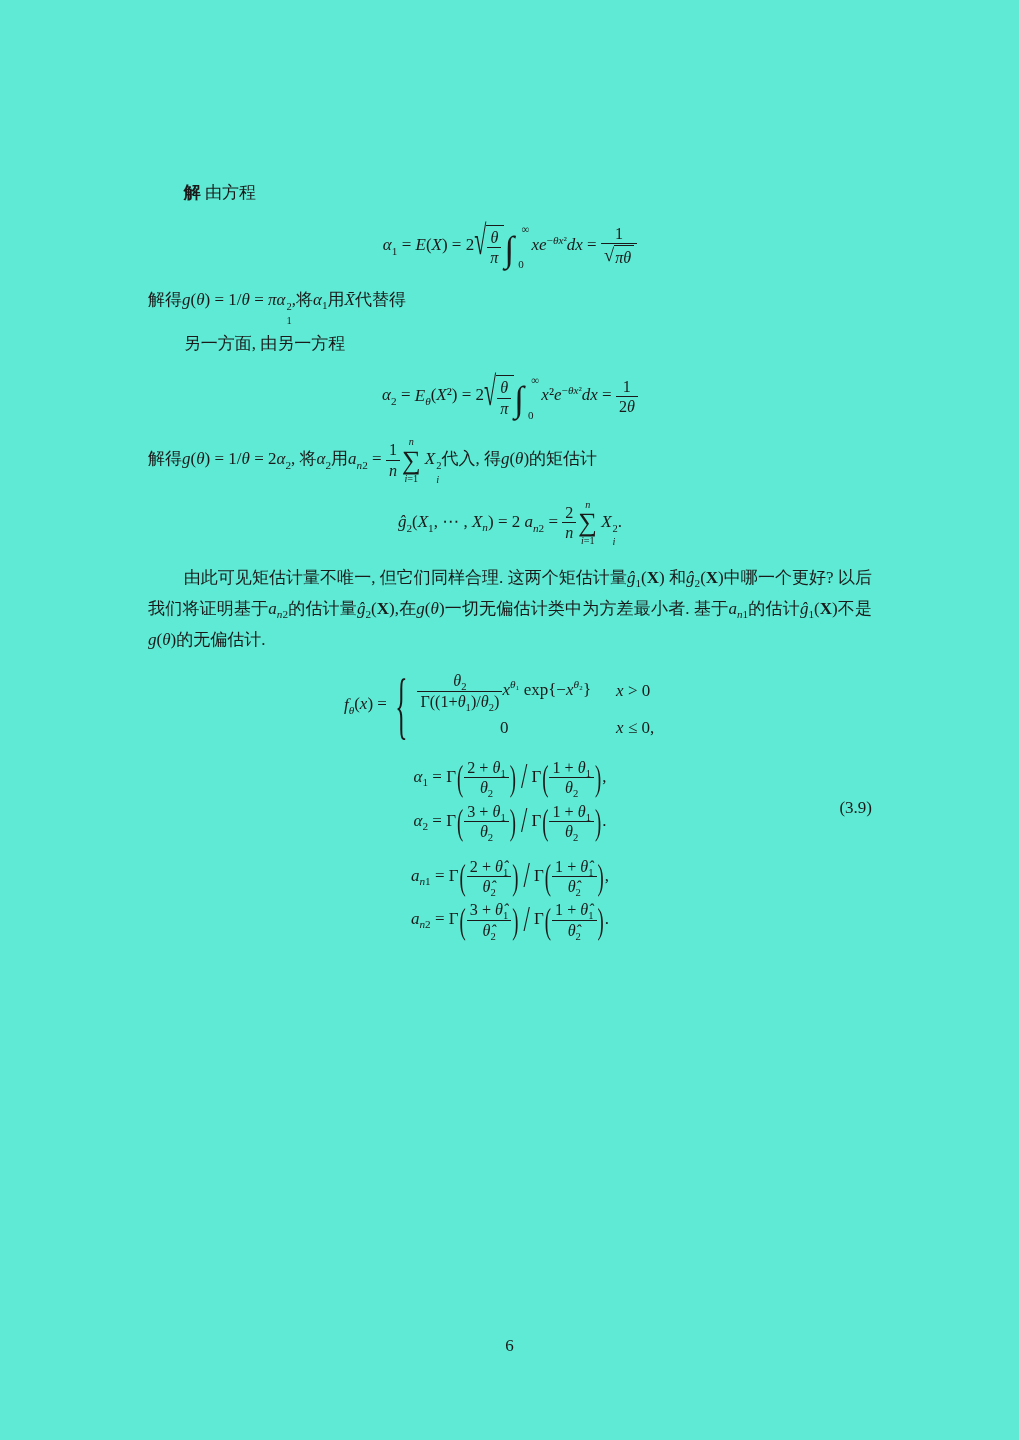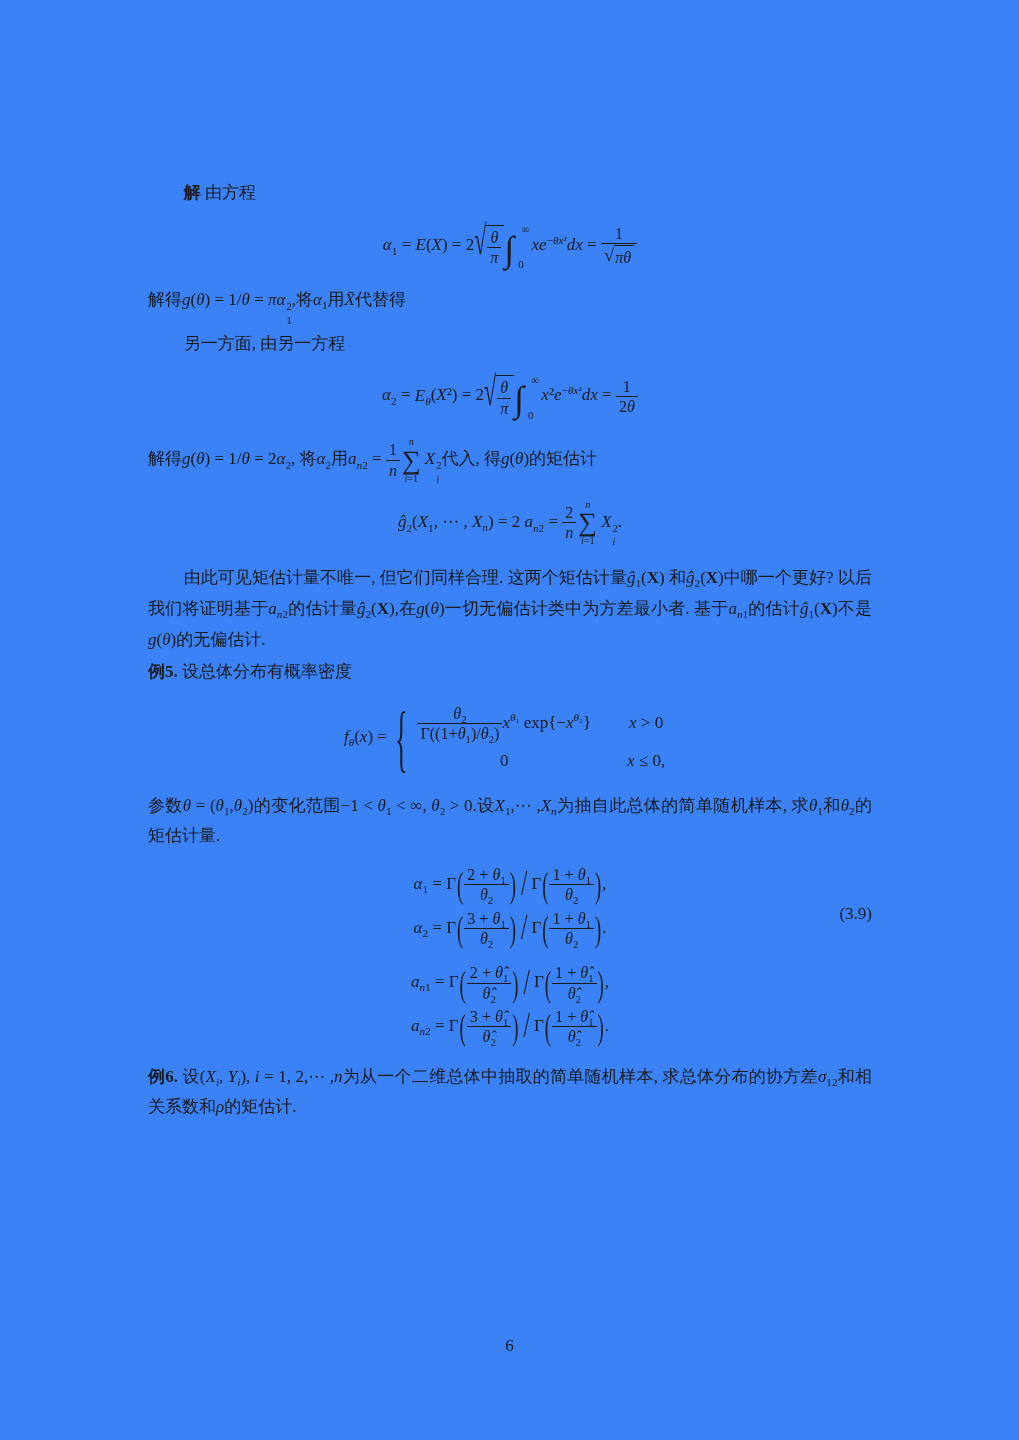--- a/index.html
+++ b/index.html
@@ -1,19 +1,19 @@
 <!DOCTYPE html>
 <html><head>
 <meta charset="utf-8">
 <style>
   * { margin:0; padding:0; box-sizing:border-box; }
   html,body { background:#e8e8e8; }
   .page {
     position:relative; width:1019px; height:1440px; margin:0 auto;
-    background:#3b82f6; overflow:hidden;
+    background:#5eead4; overflow:hidden;
     font-family:"Liberation Serif","DejaVu Serif",serif; color:#1a1a1a;padding-left:34px;
   }
   .content {
     position:absolute; left:148px; top:176px; width:724px;
     font-size:17px; line-height:1.8; text-align:justify;
   }
   p.para { margin:2px 0; }
   .indent { text-indent:2.1em; }
   .sp { margin-top:10px; }
   b { font-weight:bold; }
@@ -46,21 +46,21 @@
   .stk { display:inline-flex; flex-direction:column; align-items:flex-start; font-size:0.62em; line-height:1.25; vertical-align:-0.5em; margin-left:1px; }
   
   .bp { display:inline-block; transform:scaleY(1.95); font-size:1.1em; vertical-align:middle; padding:0 1px; font-style:normal; }
   .bslash { display:inline-block; transform:scaleY(1.55); font-size:1.35em; vertical-align:middle; padding:0 4px; font-style:normal; }
   
   .cases { display:inline-flex; align-items:center; vertical-align:middle; text-align:left; }
   .brace { display:inline-block; font-size:1.5em; transform:scaleY(2.9); transform-origin:center; margin:0 10px 0 4px; line-height:1; font-weight:300; }
   .crows { display:inline-block; }
   .crow { display:flex; align-items:center; justify-content:center; }
   .crow .cexpr { flex:1; text-align:center; }
-  .crow .ccond { text-align:center; margin-left:25px; min-width:60px; }
+  .crow .ccond { text-align:left; margin-left:25px; min-width:60px; }
   .crow.r1 { min-height:2.7em; }
   .crow.r2 { min-height:1.7em; }
   
   .refbox { border:1px solid #cc1111; padding:0 1px; color:inherit; text-decoration:none; cursor:pointer; }
   .pageno { position:absolute; left:0; bottom:84px; width:1019px; text-align:center; font-size:17px; }
 </style>
 </head>
 <body>
 
 <div class="page">
@@ -95,50 +95,47 @@
           <span class="lim"><i>n</i></span>
           <span class="sig">∑</span>
           <span class="lim"><i>i</i>=1</span>
         </span><i>X</i><span class="stk">
           <span>2</span>
           <span><i>i</i></span>
         </span>.</div>
 
     <p class="para indent sp">由此可见矩估计量不唯一, 但它们同样合理. 这两个矩估计量<i>ĝ</i><sub>1</sub>(<b>X</b>) 和<i>ĝ</i><sub>2</sub>(<b>X</b>)中哪一个更好? 以后我们将证明基于<i>a</i><sub><i>n</i>2</sub>的估计量<i>ĝ</i><sub>2</sub>(<b>X</b>),在<i>g</i>(<i>θ</i>)一切无偏估计类中为方差最小者. 基于<i>a</i><sub><i>n</i>1</sub>的估计<i>ĝ</i><sub>1</sub>(<b>X</b>)不是<i>g</i>(<i>θ</i>)的无偏估计.</p>
 
-    <p class="para sp"><b>例5.</b> 设总体分布有概率密度</p>
     <div class="display"><i>f<sub>θ</sub></i>(<i>x</i>) = <span class="cases">
           <span class="brace">{</span>
           <span class="crows">
             <span class="crow r1">
               <span class="cexpr"><span class="frac"><span class="num"><i>θ</i><sub>2</sub></span><span class="den">Γ((1+<i>θ</i><sub>1</sub>)/<i>θ</i><sub>2</sub>)</span></span><i>x</i><sup><i>θ</i>₁</sup> exp{−<i>x</i><sup><i>θ</i>₂</sup>}</span>
               <span class="ccond"><i>x</i> &gt; 0</span>
             </span>
             <span class="crow r2">
               <span class="cexpr">0</span>
               <span class="ccond"><i>x</i> ≤ 0,</span>
             </span>
           </span>
         </span></div>
 
-    <p class="para">参数<i>θ</i> = (<i>θ</i><sub>1</sub>,<i>θ</i><sub>2</sub>)的变化范围−1 &lt; <i>θ</i><sub>1</sub> &lt; ∞, <i>θ</i><sub>2</sub> &gt; 0.设<i>X</i><sub>1</sub>,⋯ ,<i>X<sub>n</sub></i>为抽自此总体的简单随机样本, 求<i>θ</i><sub>1</sub>和<i>θ</i><sub>2</sub>的矩估计量.</p>
 
 
     <div class="display rel">
       <div class="eline"><i>α</i><sub>1</sub> = Γ<span class="bp">(</span><span class="frac"><span class="num">2 + <i>θ</i><sub>1</sub></span><span class="den"><i>θ</i><sub>2</sub></span></span><span class="bp">)</span><span class="bslash">/</span>Γ<span class="bp">(</span><span class="frac"><span class="num">1 + <i>θ</i><sub>1</sub></span><span class="den"><i>θ</i><sub>2</sub></span></span><span class="bp">)</span>,</div>
       <div class="eline"><i>α</i><sub>2</sub> = Γ<span class="bp">(</span><span class="frac"><span class="num">3 + <i>θ</i><sub>1</sub></span><span class="den"><i>θ</i><sub>2</sub></span></span><span class="bp">)</span><span class="bslash">/</span>Γ<span class="bp">(</span><span class="frac"><span class="num">1 + <i>θ</i><sub>1</sub></span><span class="den"><i>θ</i><sub>2</sub></span></span><span class="bp">)</span>.</div>
       <span class="eqno">(3.9)</span>
     </div>
 
 
     <div class="display">
       <div class="eline"><i>a</i><sub><i>n</i>1</sub> = Γ<span class="bp">(</span><span class="frac"><span class="num">2 + <i>θ̂</i><sub>1</sub></span><span class="den"><i>θ̂</i><sub>2</sub></span></span><span class="bp">)</span><span class="bslash">/</span>Γ<span class="bp">(</span><span class="frac"><span class="num">1 + <i>θ̂</i><sub>1</sub></span><span class="den"><i>θ̂</i><sub>2</sub></span></span><span class="bp">)</span>,</div>
       <div class="eline"><i>a</i><sub><i>n</i>2</sub> = Γ<span class="bp">(</span><span class="frac"><span class="num">3 + <i>θ̂</i><sub>1</sub></span><span class="den"><i>θ̂</i><sub>2</sub></span></span><span class="bp">)</span><span class="bslash">/</span>Γ<span class="bp">(</span><span class="frac"><span class="num">1 + <i>θ̂</i><sub>1</sub></span><span class="den"><i>θ̂</i><sub>2</sub></span></span><span class="bp">)</span>.</div>
     </div>
 
 
 
-    <p class="para sp"><b>例6.</b> 设(<i>X<sub>i</sub></i>, <i>Y<sub>i</sub></i>), <i>i</i> = 1, 2,⋯ ,<i>n</i>为从一个二维总体中抽取的简单随机样本, 求总体分布的协方差<i>σ</i><sub>12</sub>和相关系数和<i>ρ</i>的矩估计.</p>
 
   </main>
 
   <footer class="pageno">6</footer>
 </div>
 
 </body></html>

